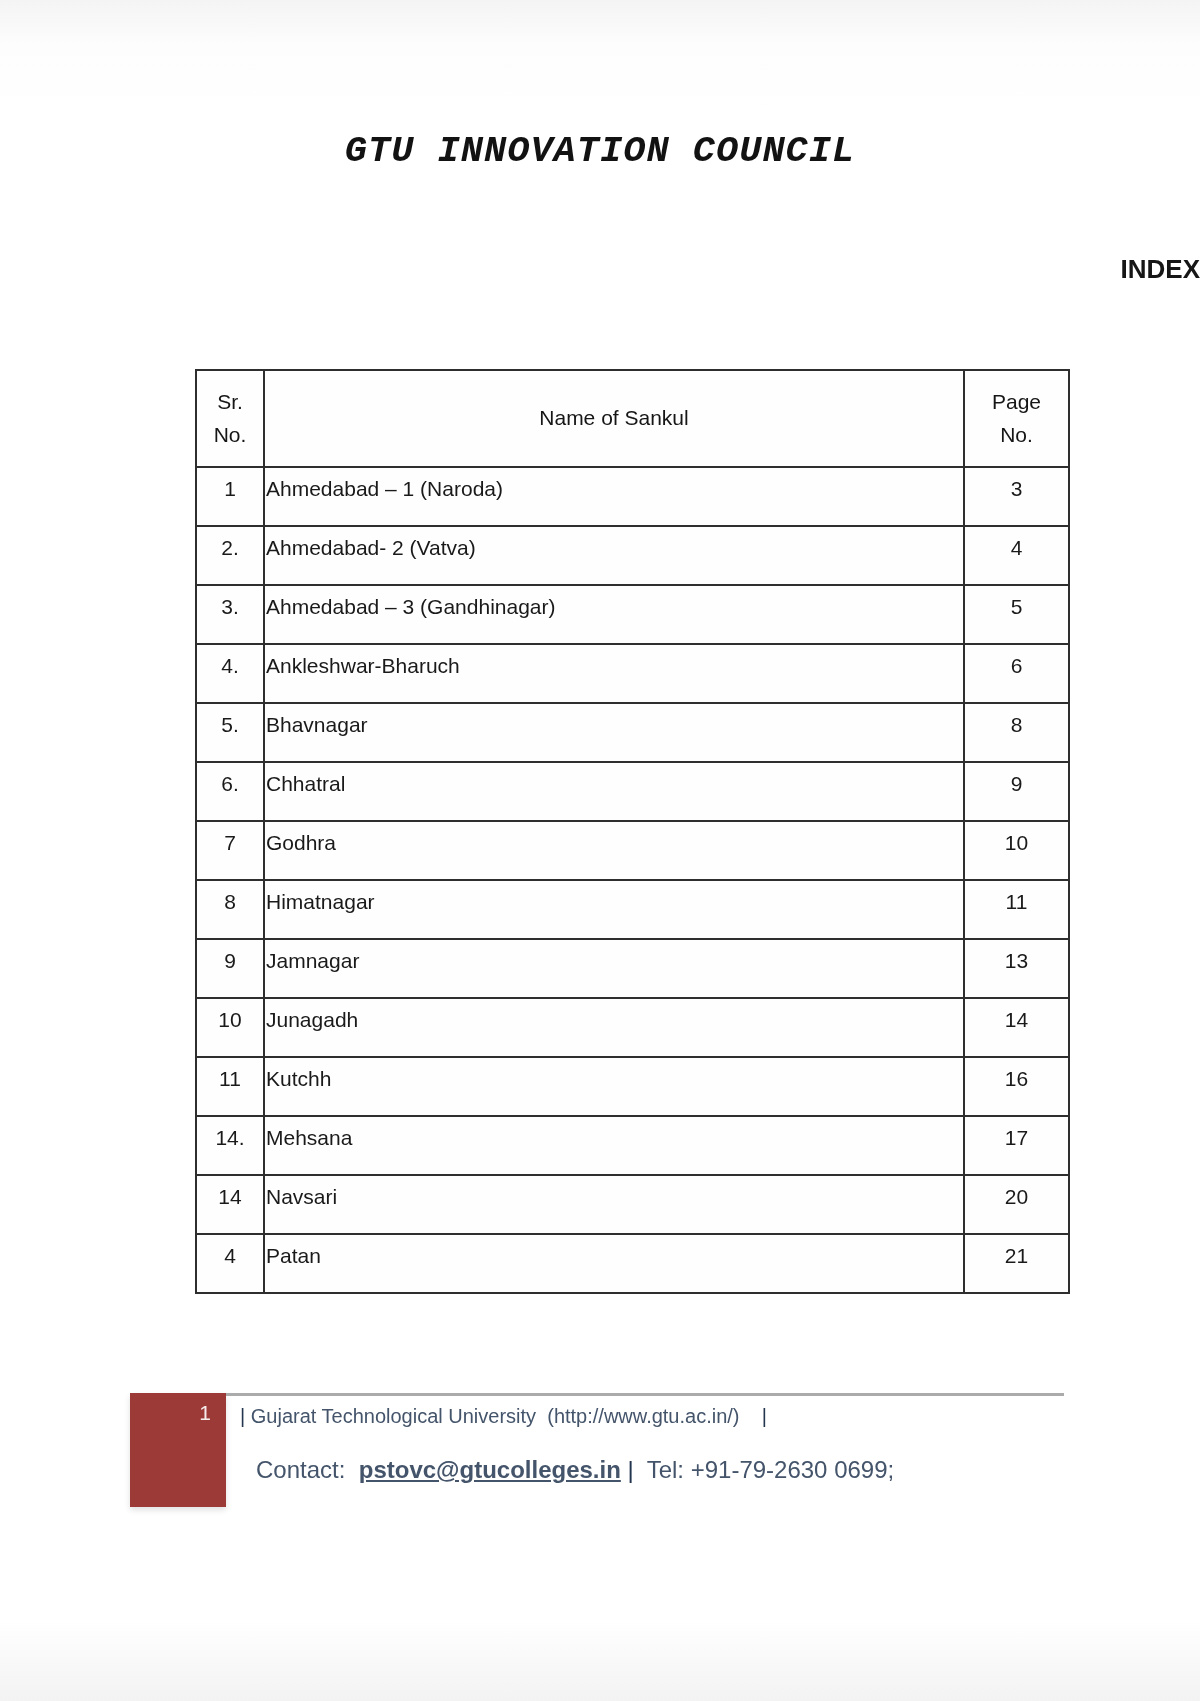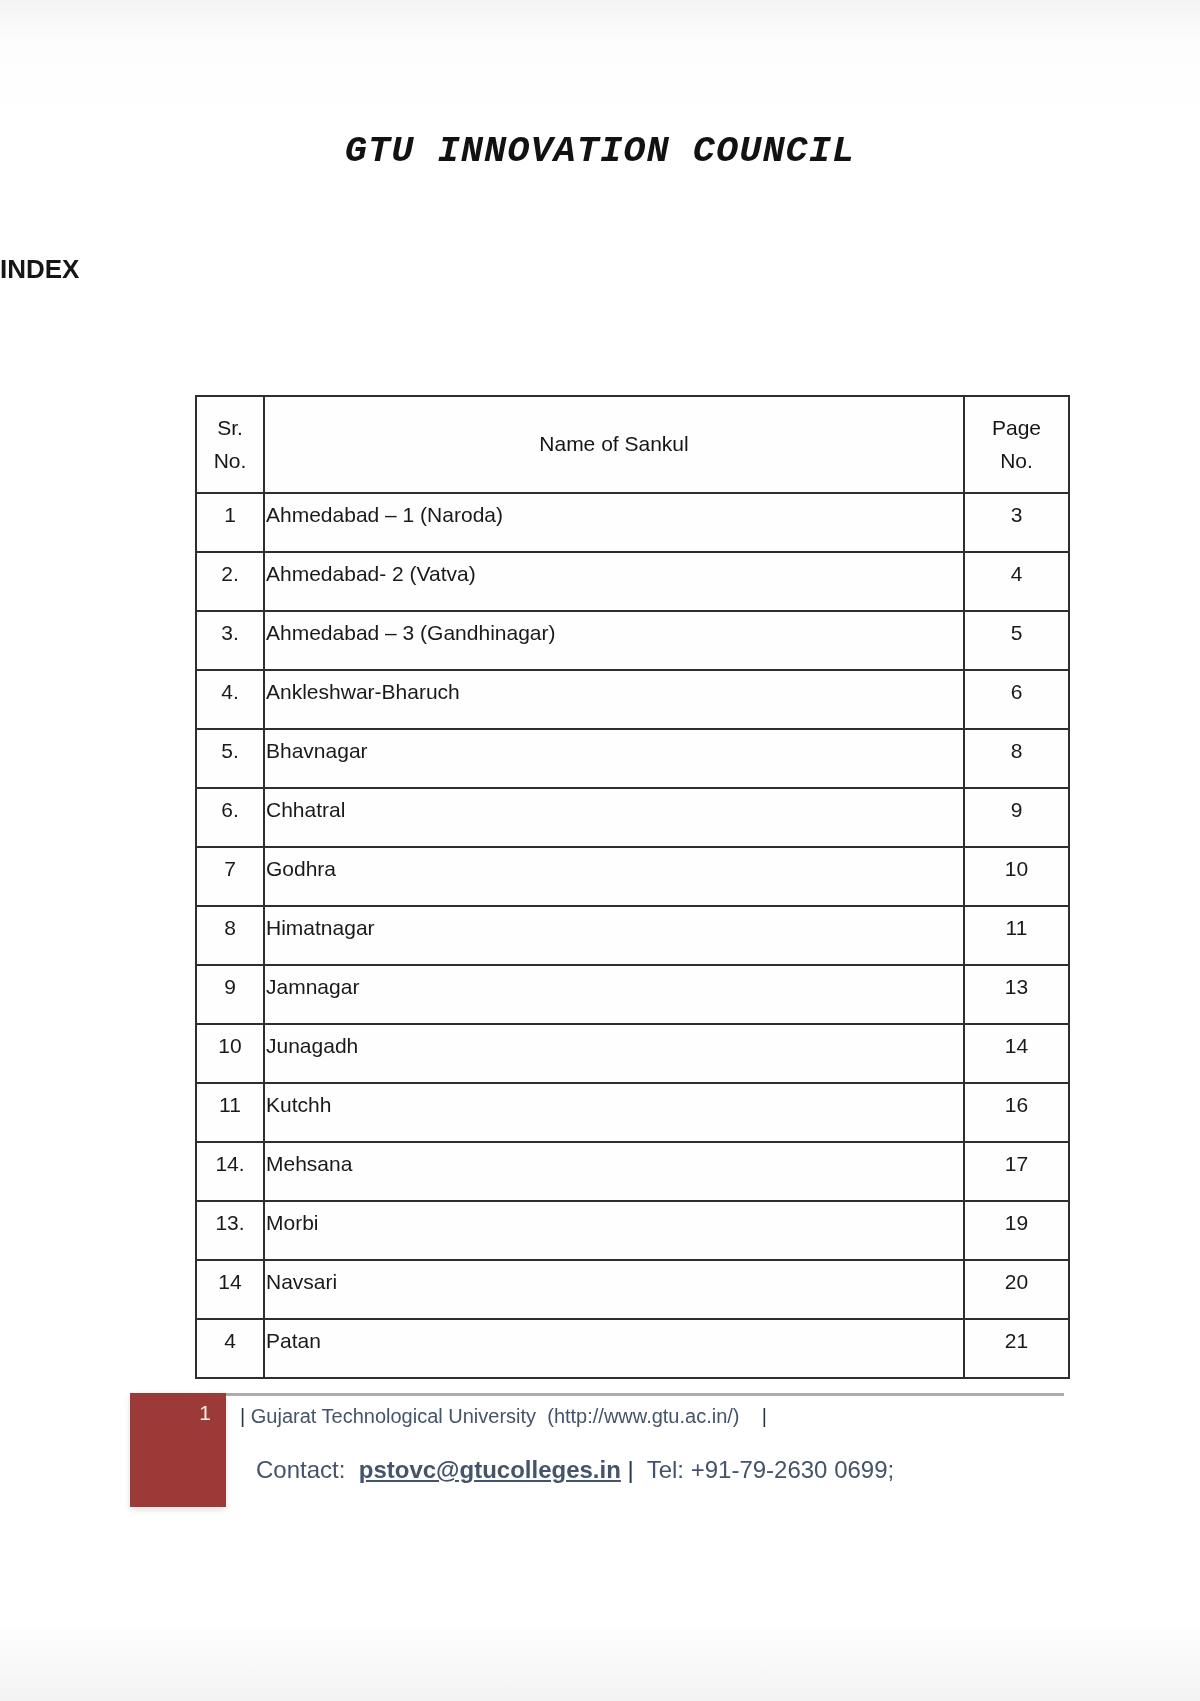--- a/index.html
+++ b/index.html
@@ -16,25 +16,25 @@
   }
   .doc-title {
     position: absolute; top: 130px; left: 0; width: 1200px;
     text-align: center;
     font-family: Liberation Mono, monospace;
     font-style: italic; font-weight: 600;
     font-size: 37px; letter-spacing: 1px; color: #121212;
   }
   .index-heading {
     position: absolute; top: 254px; left: 0; width: 1200px;
-    text-align: left; font-weight: bold; font-size: 26px; color: #161616;
+    text-align: right; font-weight: bold; font-size: 26px; color: #161616;
   }
   table.index-table {
     position: absolute; left: 195px; top: 369px;
-    width: 873px; border-collapse: collapse; table-layout: fixed; margin-top: 26px;
+    width: 873px; border-collapse: collapse; table-layout: fixed;
   }
   table.index-table th, table.index-table td {
     border: 2px solid #2e2e2e;
     font-size: 21px; font-weight: normal;
     background: #fefefe;
   }
   col.c-sr   { width: 68px; }
   col.c-name { width: 700px; }
   col.c-page { width: 105px; }
   thead tr { height: 97px; }
@@ -154,25 +154,20 @@
           <td class="col-sr">11</td>
           <td class="col-name">Kutchh</td>
           <td class="col-page">16</td>
         </tr>
         <tr>
           <td class="col-sr">14.</td>
           <td class="col-name">Mehsana</td>
           <td class="col-page">17</td>
         </tr>
         <tr>
-          <td class="col-sr">13.</td>
-          <td class="col-name">Morbi</td>
-          <td class="col-page">19</td>
-        </tr>
-        <tr>
           <td class="col-sr">14</td>
           <td class="col-name">Navsari</td>
           <td class="col-page">20</td>
         </tr>
         <tr>
           <td class="col-sr">4</td>
           <td class="col-name">Patan</td>
           <td class="col-page">21</td>
         </tr>
       </tbody>

